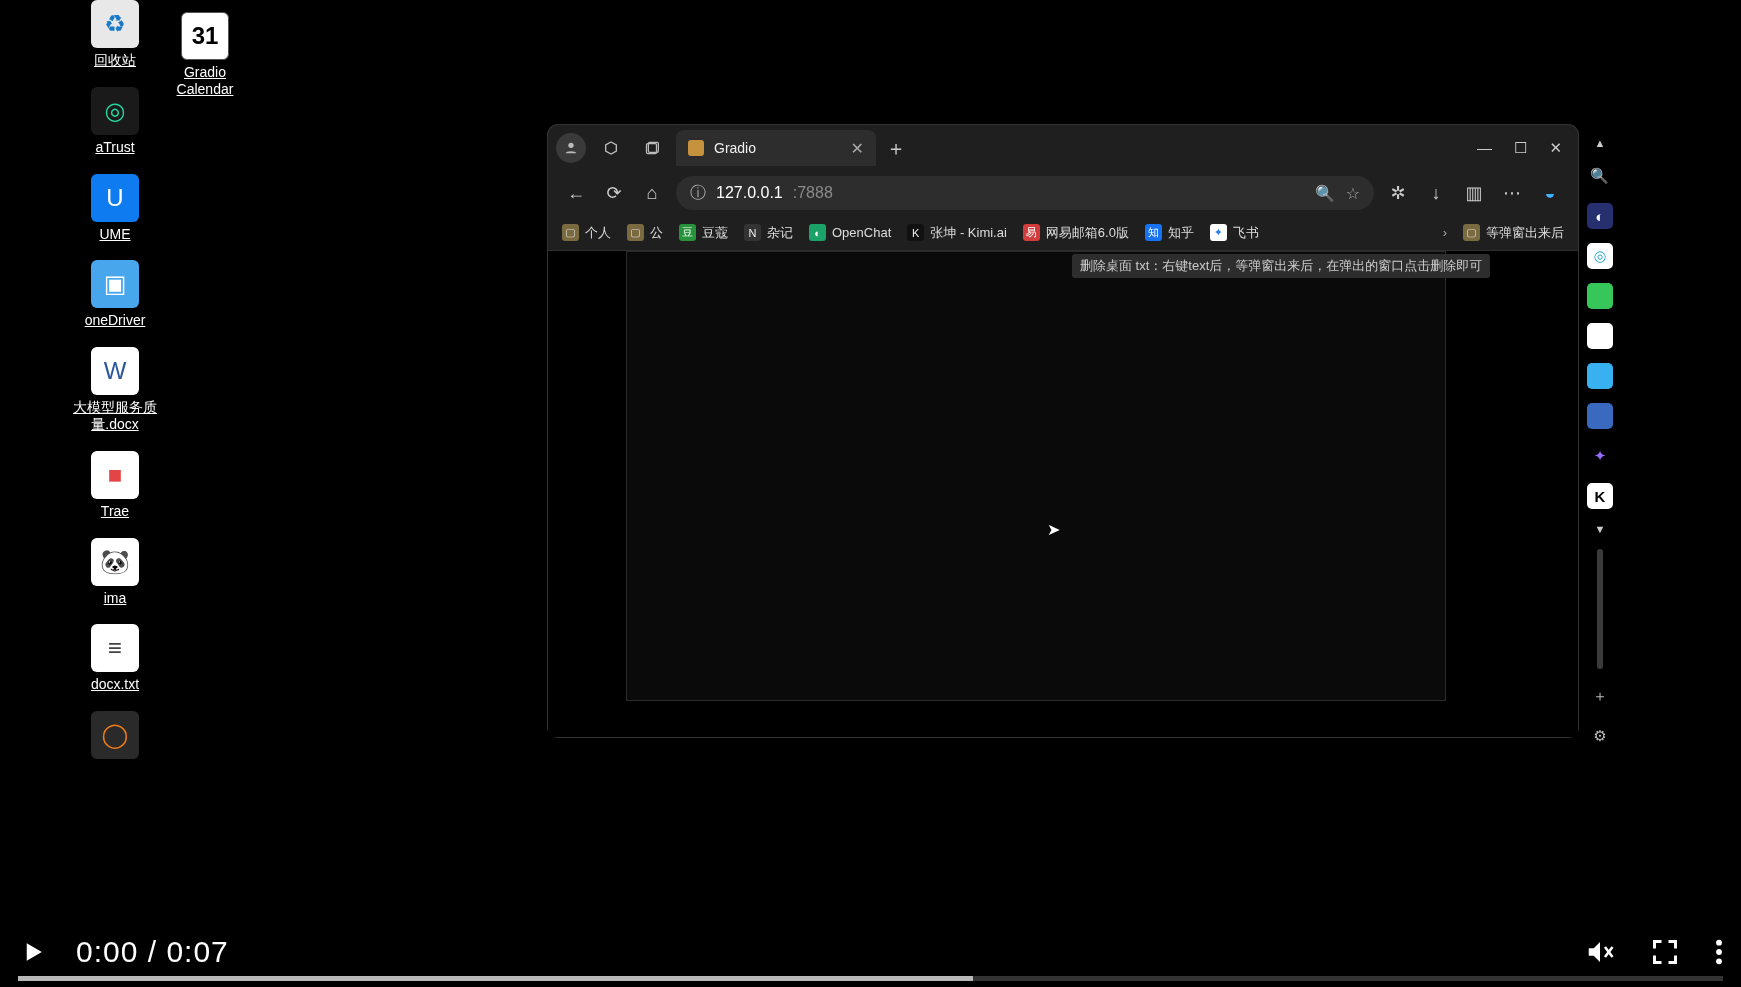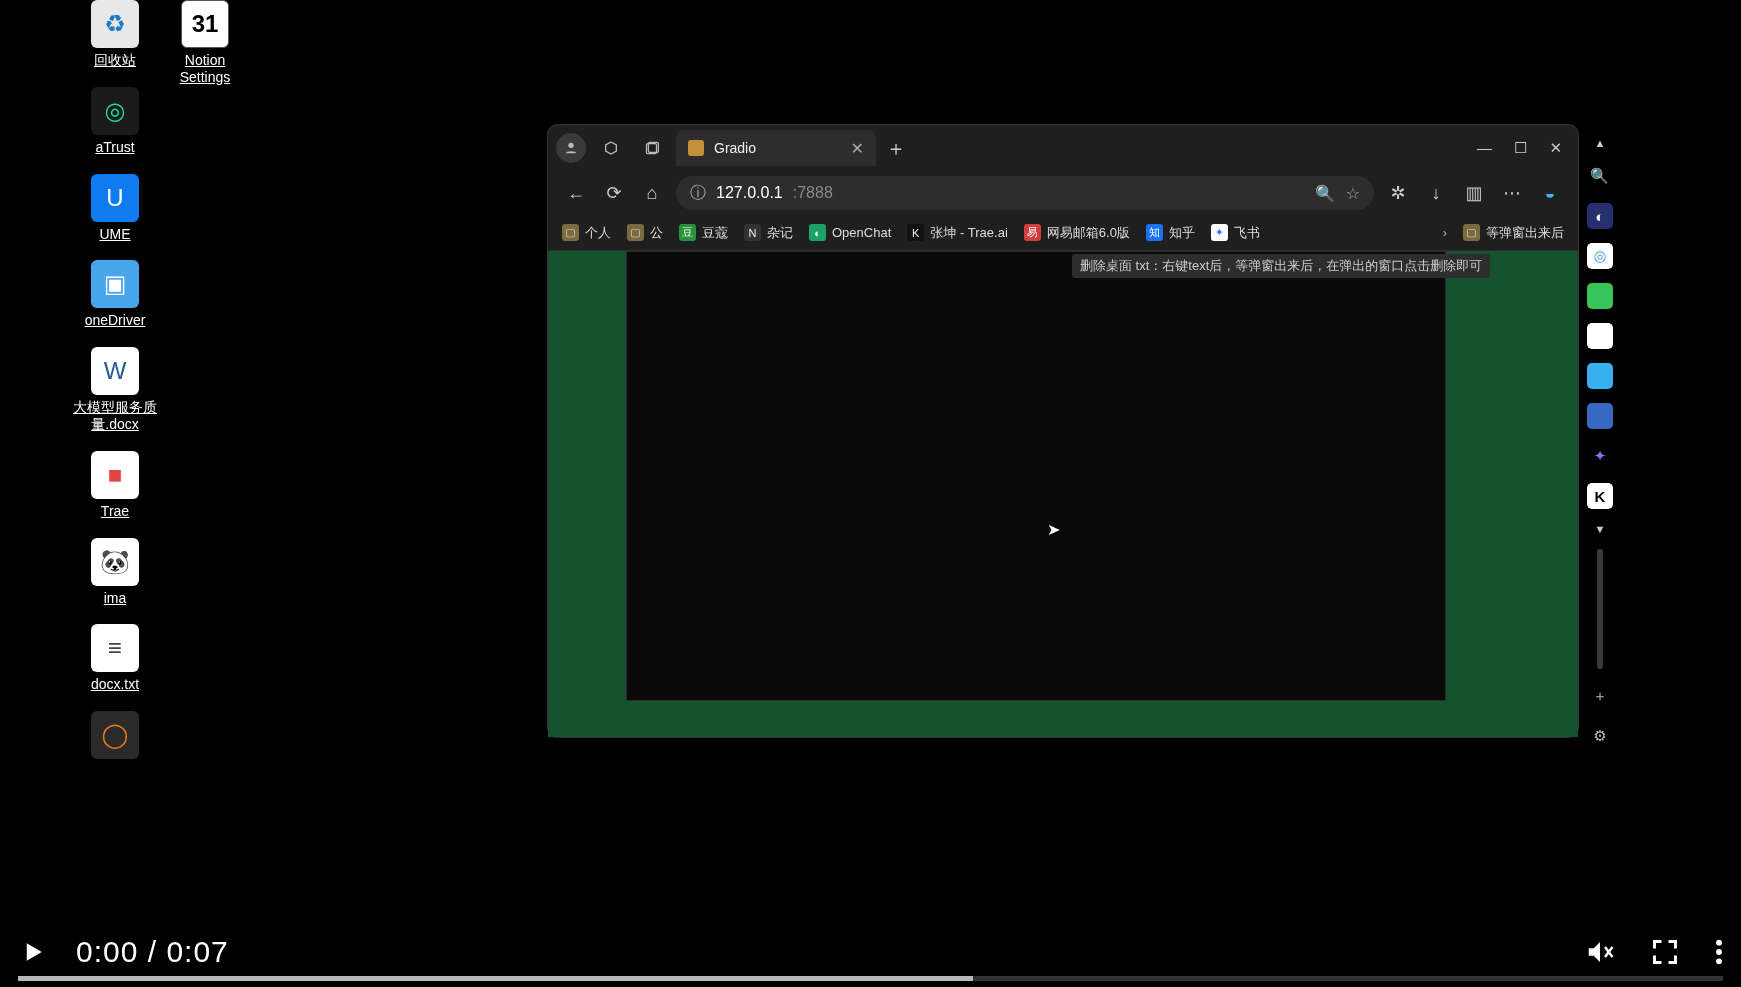--- a/index.html
+++ b/index.html
@@ -20,21 +20,21 @@
 .dicon {
   width: 90px; display: flex; flex-direction: column; align-items: center;
   text-align: center; font-size: 14px; cursor: pointer;
 }
 .dicon .glyph {
   width: 48px; height: 48px; border-radius: 6px;
   display: flex; align-items: center; justify-content: center;
   font-size: 24px; margin-bottom: 4px;
 }
 .dicon .label { color: #fff; text-shadow: 0 0 4px #000; line-height: 1.2; text-decoration: underline; }
-.col2 { position: absolute; left: 160px; top: 0; align-items: center; }
+.col2 { position: absolute; left: 160px; top: 12px; align-items: center; }
 
 
 .g-recycle { background:#e8e8e8; color:#1a7ac8; }
 .g-notion  { background:#fff; color:#000; font-weight:bold; border:1px solid #555; }
 .g-atrust  { background:#1a1a1a; color:#23d69e; }
 .g-ume     { background:#0e7bf0; color:#fff; border-radius:10px; }
 .g-onedrv  { background:#48a6ed; color:#fff; }
 .g-docx    { background:#fff; color:#2b579a; }
 .g-trae    { background:#fff; color:#e34444; }
 .g-ima     { background:#fff; color:#000; border-radius:10px;}
@@ -90,21 +90,21 @@
 .bookmarks {
   height:36px; display:flex; align-items:center; gap:16px;
   padding:0 14px; font-size:13px; color:#ddd;
   border-bottom:1px solid #2e2e2e;
 }
 .bm { display:flex; align-items:center; gap:6px; cursor:pointer; white-space:nowrap;}
 .bm .bico { width:17px; height:17px; border-radius:3px; display:flex; align-items:center; justify-content:center; font-size:11px; }
 .bm-right { margin-left:auto; display:flex; gap:16px; align-items:center;}
 
 .page {
-  flex:1; background:#14532d; position:relative; overflow:hidden;
+  flex:1; background:#000000; position:relative; overflow:hidden;
 }
 .content-frame {
   position:absolute; top:0; left:78px; width:820px; height:450px;
   background:#0a0a0a; border:1px solid #2a2a2a;
 }
 .tooltip {
   position:absolute; top:2px; left:445px;
   background:#2d2d2d; color:#ccc; font-size:13px;
   padding:3px 8px; border-radius:3px; white-space:nowrap;
 }
@@ -184,21 +184,21 @@
   </div>
   <div class="dicon">
     <div class="glyph g-ovpn">◯</div>
     <div class="label"></div>
   </div>
 </div>
 
 <div class="desktop-icons col2">
   <div class="dicon">
     <div class="glyph g-notion">31</div>
-    <div class="label">Notion Settings</div>
+    <div class="label">Gradio Calendar</div>
   </div>
 </div>
 
 <div class="browser">
 
   <div class="titlebar">
     <div class="tb-left">
       <div class="tb-ico" style="background:#3a3a3a">
         <svg width="16" height="16" viewBox="0 0 24 24" fill="#bbb">
             <circle cx="12" cy="8" r="4"></circle>
@@ -265,21 +265,21 @@
     <div class="bm">
       <div class="bico" style="background:#333;color:#eee">N</div>
       <span>杂记</span>
     </div>
     <div class="bm">
       <div class="bico" style="background:#1aa268;color:#fff">◐</div>
       <span>OpenChat</span>
     </div>
     <div class="bm">
       <div class="bico" style="background:#111;color:#eee">K</div>
-      <span>张坤 - Trae.ai</span>
+      <span>张坤 - Kimi.ai</span>
     </div>
     <div class="bm">
       <div class="bico" style="background:#d23c3c;color:#fff">易</div>
       <span>网易邮箱6.0版</span>
     </div>
     <div class="bm">
       <div class="bico" style="background:#1772f6;color:#fff">知</div>
       <span>知乎</span>
     </div>
     <div class="bm">

